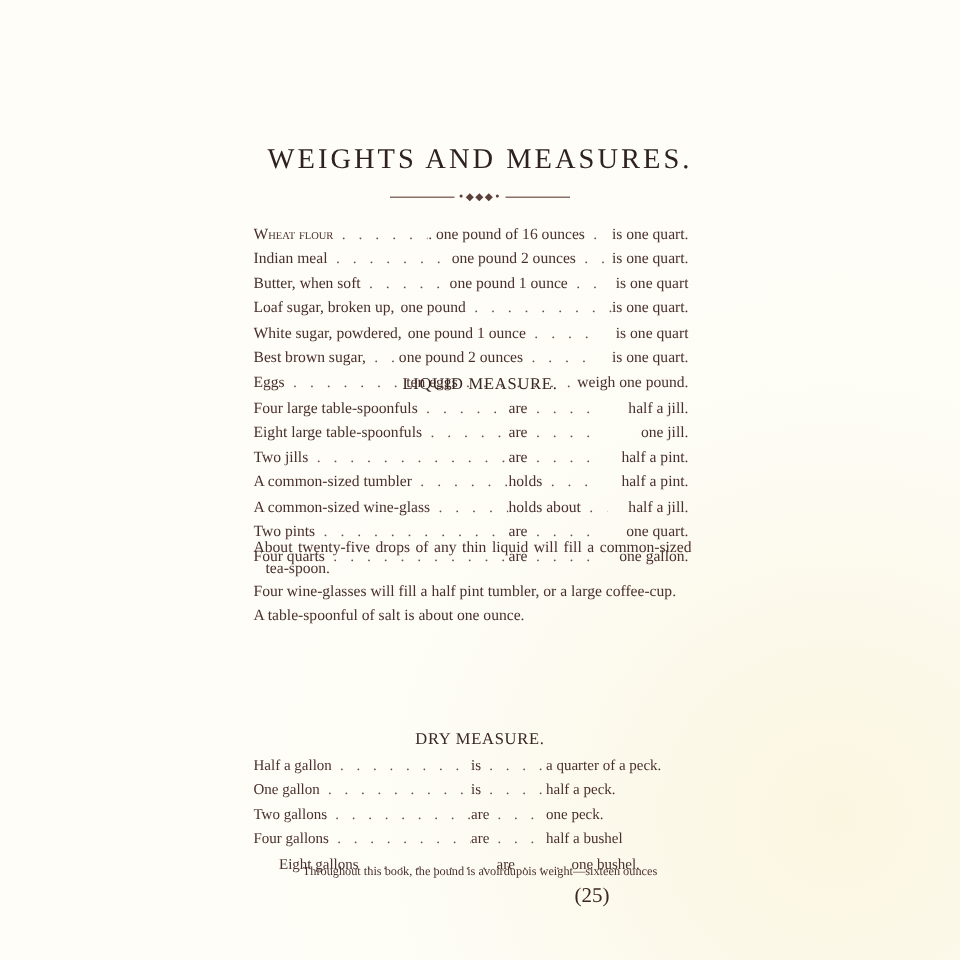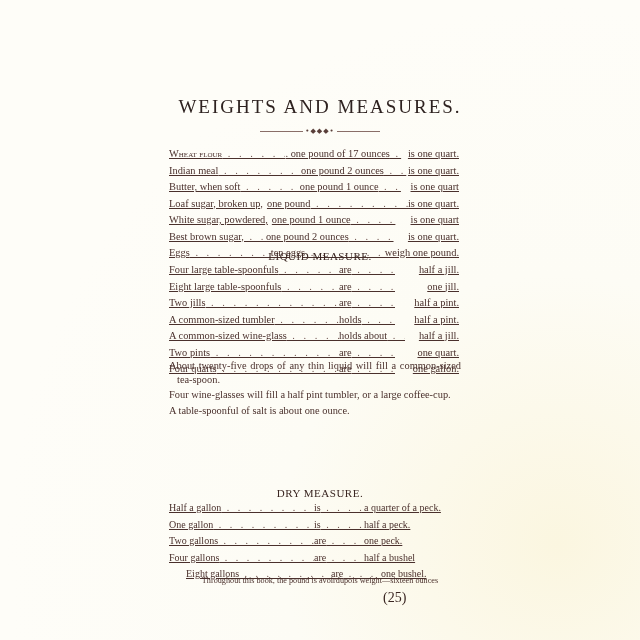--- a/index.html
+++ b/index.html
@@ -28,21 +28,21 @@
     .ornament {
       position: absolute; left: 260px; top: 129px; width: 120px; height: 4px;
       display: flex; align-items: center;
     }
     .ornament .line { flex: 1; height: 1px; background: #8a6e68; }
     .ornament .dots { font-size: 7px; color: #5a3f3a; letter-spacing: 1px; padding: 0 2px; line-height: 4px; }
     .table {
       position: absolute; left: 169px; width: 290px;
       font-family: "Liberation Serif", serif; font-size: 10.4px; color: #4a302c;
     }
-    .row { display: flex; height: 16.5px; white-space: nowrap; overflow: hidden; text-decoration: underline; }
+    .row { display: flex; height: 16.5px; align-items: center; white-space: nowrap; overflow: hidden; }
     .row .c1 { flex: 0 0 auto; }
     .row .fill { flex: 1; overflow: hidden; color: #6a4d48; letter-spacing: 3px; }
     .row .c2 { flex: 0 0 auto; }
     .row .c3 { flex: 0 0 auto; }
     .sc { font-variant: small-caps; }
     .section-head {
       position: absolute; left: 0; width: 640px; text-align: center;
       font-family: "Liberation Serif", serif; font-size: 11px; letter-spacing: 0.5px; color: #3a2622;
     }
     .para {
@@ -69,21 +69,21 @@
   <div class="ornament">
     <div class="line"></div>
     <span class="dots">•◆◆◆•</span>
     <div class="line"></div>
   </div>
 
   <div class="table" style="top:148px;">
     <div class="row">
       <span class="c1 sc">Wheat flour</span>
       <span class="fill">&nbsp;. . . . . . . .</span>
-      <span class="c2">. one pound of 17 ounces</span>
+      <span class="c2">. one pound of 16 ounces</span>
       <span class="fill" style="flex:0 0 18px;">&nbsp;.</span>
       <span class="c3">is one quart.</span>
     </div>
     <div class="row">
       <span class="c1">Indian meal</span>
       <span class="fill">&nbsp;. . . . . . . .</span>
       <span class="c2">one pound 2 ounces</span>
       <span class="fill" style="flex:0 0 24px;">&nbsp;. .</span>
       <span class="c3">is one quart.</span>
     </div>

